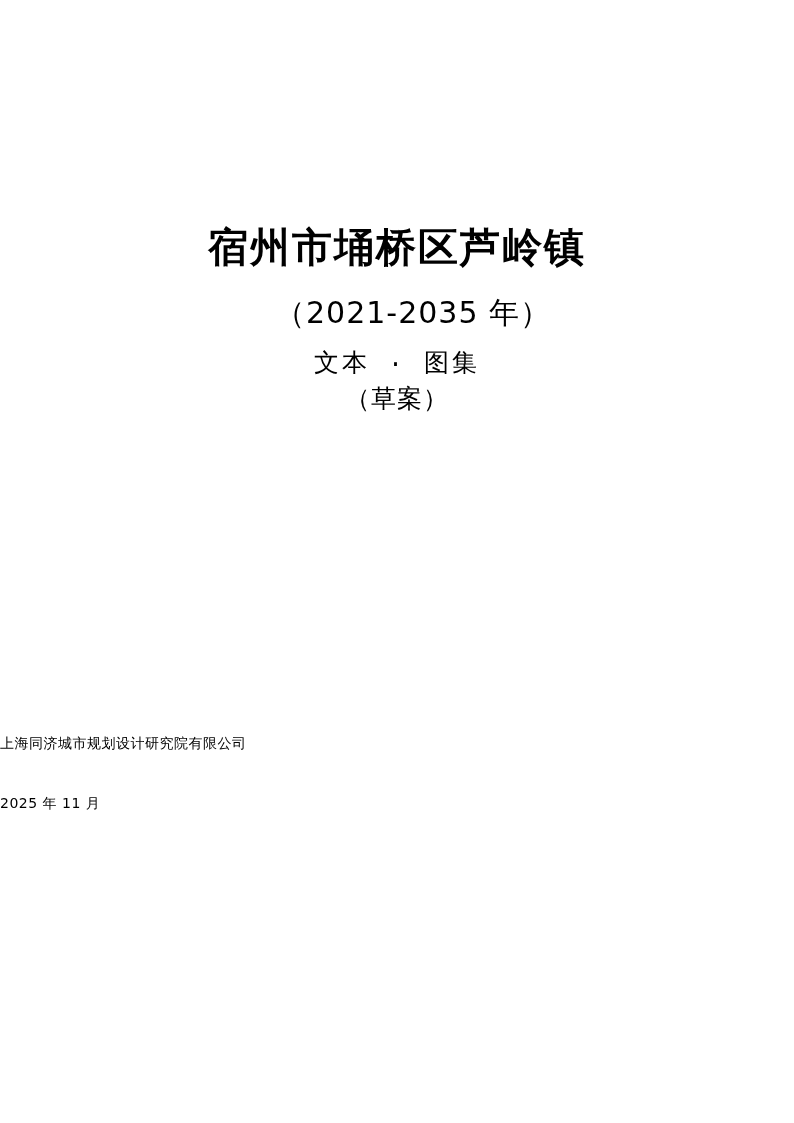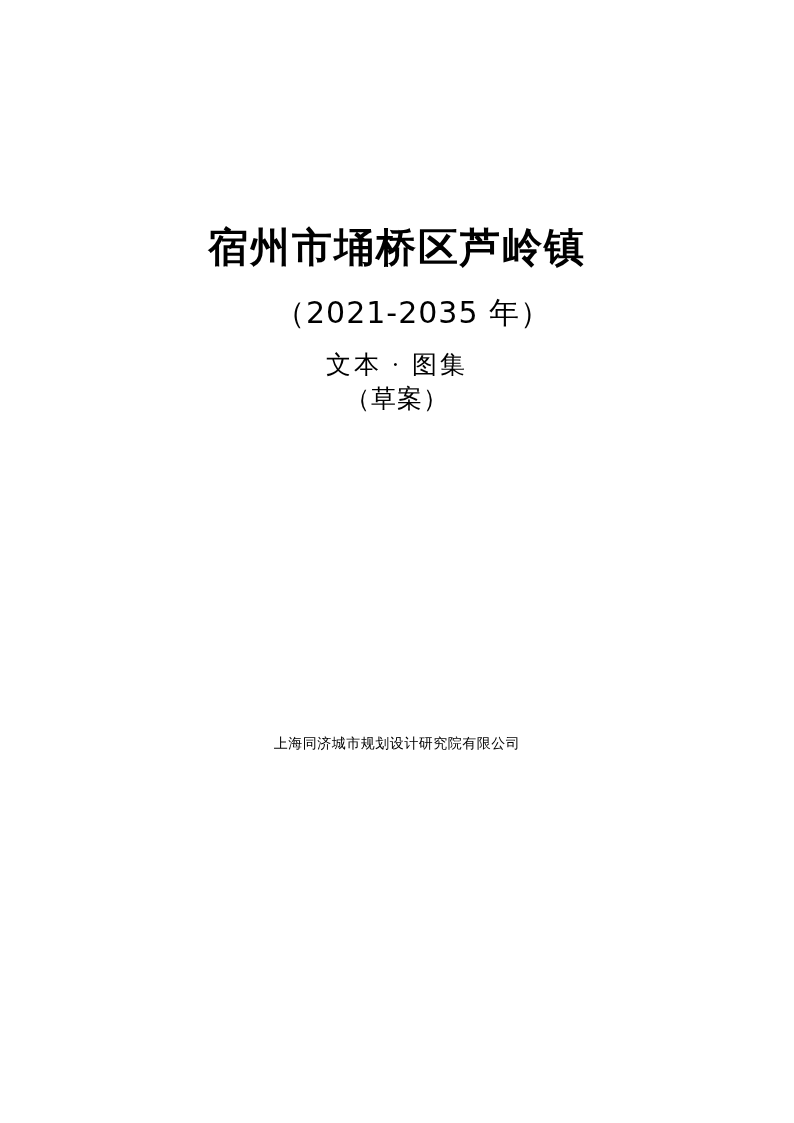--- a/index.html
+++ b/index.html
@@ -41,34 +41,34 @@
     letter-spacing: 1px;
     line-height: 1.4;
     font-family: "DejaVu Sans", "Liberation Sans", sans-serif;
     padding-left: 32px;
   }
   .subtitle-kind {
     margin-top: 14px;
     font-size: 25px;
     letter-spacing: 3px;
     line-height: 1.35;
-    font-family: Liberation Serif, serif;
+    font-family: Liberation Mono, monospace;
   }
   .subtitle-status {
     font-size: 25px;
     letter-spacing: 1px;
     line-height: 1.35;
     font-family: "DejaVu Sans", "Liberation Sans", sans-serif;
   }
   .footer-block {
     position: absolute;
     top: 735px;
     left: 0;
     width: 794px;
-    text-align: center;
+    text-align: left;
   }
   .institute {
     font-size: 14px;
     letter-spacing: 0.5px;
     font-family: "DejaVu Sans", "Liberation Sans", sans-serif;
   }
   .date {
     margin-top: 42px;
     font-size: 14px;
     letter-spacing: 0.5px;
@@ -82,15 +82,16 @@
 
   <div class="title-block">
     <div class="title-line">宿州市埇桥区芦岭镇</div>
     <div class="subtitle-years">（2021-2035 年）</div>
     <div class="subtitle-kind">文本 · 图集</div>
     <div class="subtitle-status">（草案）</div>
   </div>
 
   <div class="footer-block">
     <div class="institute">上海同济城市规划设计研究院有限公司</div>
+    <div class="date">2025 年 11 月</div>
   </div>
 
 </div>
 
 </body></html>

